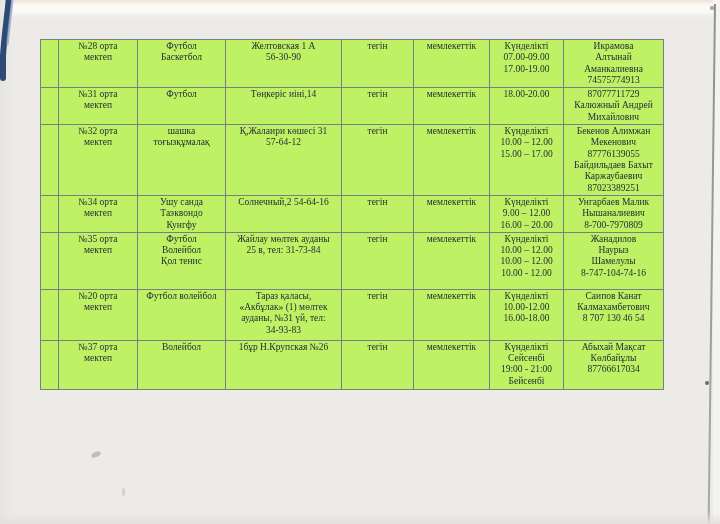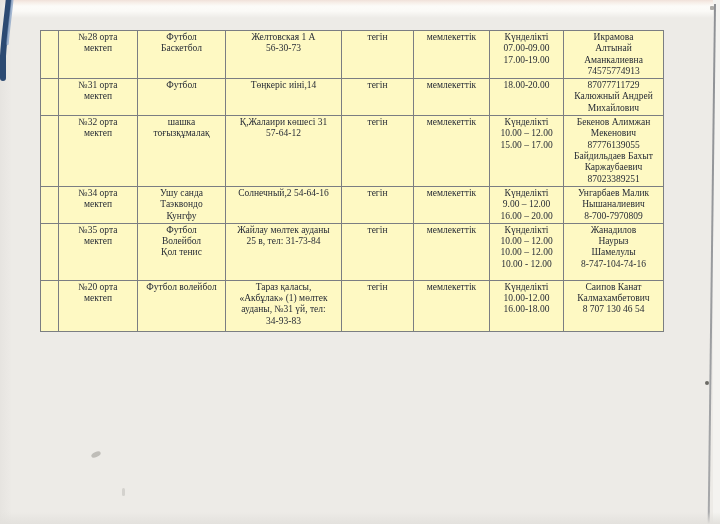--- a/index.html
+++ b/index.html
@@ -34,23 +34,23 @@
     background:linear-gradient(180deg,rgba(228,226,222,0),#e3e1dd);
   }
   .blue-edge{position:absolute;top:0;left:0;}
   .speck{position:absolute;}
   .speck1{left:705px;top:381px;width:4px;height:4px;background:#55544f;border-radius:50%;opacity:.85;}
   .speck2{left:91px;top:452px;width:10px;height:5px;background:#b3b1ad;border-radius:50%;transform:rotate(-25deg);opacity:.8;}
   .speck3{left:122px;top:488px;width:3px;height:8px;background:#cfcec9;border-radius:2px;opacity:.85;}
   .speck4{left:710px;top:6px;width:4px;height:4px;background:#8f8b87;border-radius:1px;opacity:.7;}
 
   table.doc{
-    position:absolute;left:40px;top:30px;width:623px;
+    position:absolute;left:40px;top:39px;width:623px;
     border-collapse:collapse;table-layout:fixed;
-    background:#fef9c3;
+    background:#bef264;
     padding-left:28px;
   }
   table.doc td{
     border:1px solid #7b7e82;
     vertical-align:top;text-align:center;
     font-size:9.5px;line-height:11.3px;
     color:#272c36;
     padding:1px 2px;
     white-space:pre-line;
     overflow:hidden;
@@ -108,21 +108,21 @@
         <col class="c8">
     </colgroup>
     <tbody>
       <tr class="r1">
         <td></td>
         <td>№28 орта
 мектеп</td>
         <td>Футбол
 Баскетбол</td>
         <td>Желтовская 1 А
-56-30-73</td>
+56-30-90</td>
         <td>тегін</td>
         <td>мемлекеттік</td>
         <td>Күнделікті
 07.00-09.00
 17.00-19.00</td>
         <td>Икрамова
 Алтынай
 Аманкалиевна
 74575774913</td>
       </tr>
@@ -207,15 +207,31 @@
 34-93-83</td>
         <td class="vm">тегін</td>
         <td class="vm">мемлекеттік</td>
         <td class="vm">Күнделікті
 10.00-12.00
 16.00-18.00</td>
         <td>Саипов Канат
 Калмахамбетович
 8 707 130 46 54</td>
       </tr>
+      <tr class="r10">
+        <td></td>
+        <td>№37 орта
+мектеп</td>
+        <td>Волейбол</td>
+        <td>1бұр Н.Крупская №26</td>
+        <td>тегін</td>
+        <td>мемлекеттік</td>
+        <td>Күнделікті
+Сейсенбі
+19:00 - 21:00
+Бейсенбі</td>
+        <td>Абыхай Мақсат
+Көлбайұлы
+87766617034</td>
+      </tr>
     </tbody>
   </table>
 </div>
 
 </body></html>

